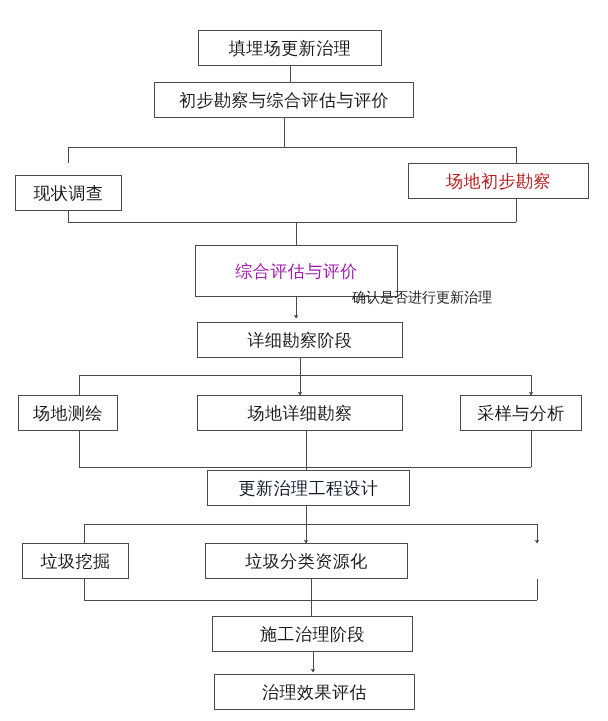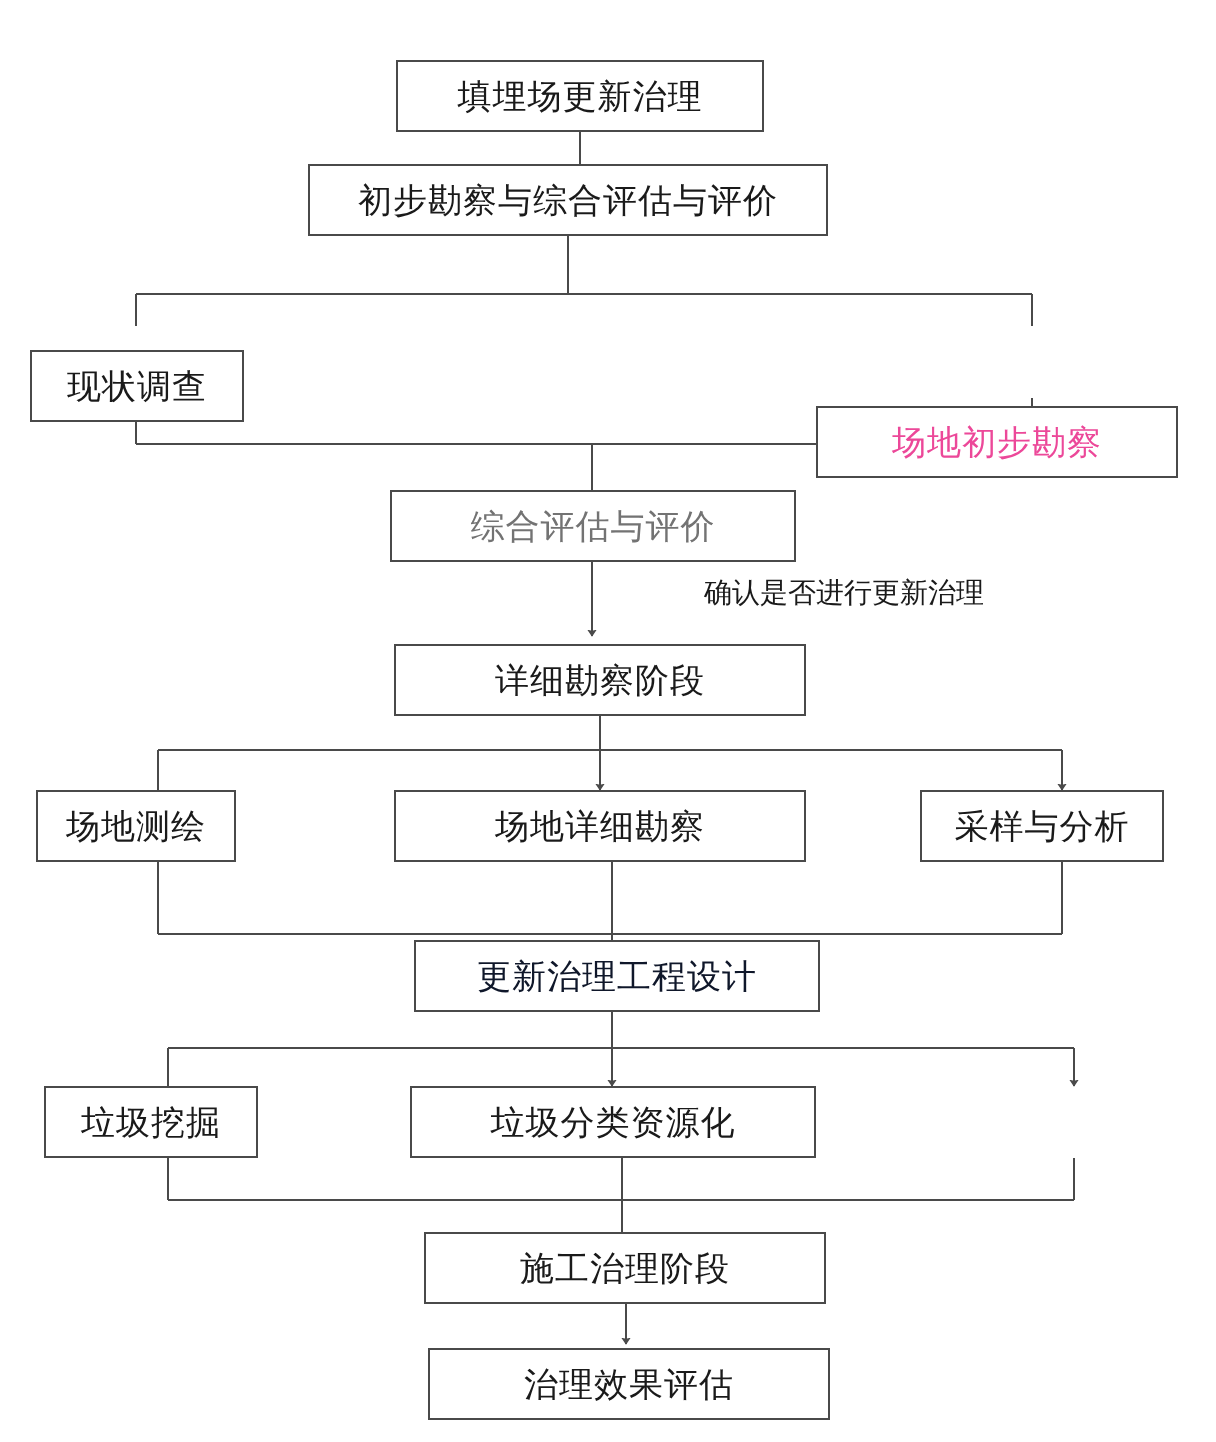--- a/index.html
+++ b/index.html
@@ -94,22 +94,22 @@
       <line x1="311" y1="579" x2="311" y2="616"></line>
 
       <line x1="313" y1="652" x2="313" y2="672" marker-end="url(#arrowhead)"></line>
 
     </g>
   </svg>
 
   <div class="node-box" style="left: 198px; top: 30px; width: 184px; height: 36px; border-color: rgb(74, 74, 74); color: rgb(26, 26, 26);">填埋场更新治理</div>
   <div class="node-box" style="left: 154px; top: 82px; width: 260px; height: 36px; border-color: rgb(74, 74, 74); color: rgb(26, 26, 26);">初步勘察与综合评估与评价</div>
   <div class="node-box" style="left: 15px; top: 163px; width: 107px; height: 36px; border-color: rgb(74, 74, 74); color: rgb(26, 26, 26); margin-top: 12px;">现状调查</div>
-  <div class="node-box" style="left: 408px; top: 163px; width: 181px; height: 36px; border-color: rgb(74, 74, 74); color: #ec4899; margin-top: 40px;">场地初步勘察</div>
-  <div class="node-box" style="left: 195px; top: 245px; width: 203px; height: 36px; border-color: rgb(74, 74, 74); color: #737373;">综合评估与评价</div>
+  <div class="node-box" style="left: 408px; top: 163px; width: 181px; height: 36px; border-color: rgb(74, 74, 74); color: #b91c1c;">场地初步勘察</div>
+  <div class="node-box" style="left: 195px; top: 245px; width: 203px; height: 52px; border-color: rgb(74, 74, 74); color: #a21caf;">综合评估与评价</div>
   <div class="node-box" style="left: 197px; top: 322px; width: 206px; height: 36px; border-color: rgb(74, 74, 74); color: rgb(26, 26, 26);">详细勘察阶段</div>
   <div class="node-box" style="left: 18px; top: 395px; width: 100px; height: 36px; border-color: rgb(74, 74, 74); color: rgb(26, 26, 26);">场地测绘</div>
   <div class="node-box" style="left: 197px; top: 395px; width: 206px; height: 36px; border-color: rgb(74, 74, 74); color: rgb(26, 26, 26);">场地详细勘察</div>
   <div class="node-box" style="left: 460px; top: 395px; width: 122px; height: 36px; border-color: rgb(74, 74, 74); color: rgb(26, 26, 26);">采样与分析</div>
   <div class="node-box" style="left: 207px; top: 470px; width: 203px; height: 36px; border-color: rgb(74, 74, 74); color: #0f172a;">更新治理工程设计</div>
   <div class="node-box" style="left: 22px; top: 543px; width: 107px; height: 36px; border-color: rgb(74, 74, 74); color: rgb(26, 26, 26);">垃圾挖掘</div>
   <div class="node-box" style="left: 205px; top: 543px; width: 203px; height: 36px; border-color: rgb(74, 74, 74); color: rgb(26, 26, 26);">垃圾分类资源化</div>
   <div class="node-box" style="left: 212px; top: 616px; width: 201px; height: 36px; border-color: rgb(74, 74, 74); color: rgb(26, 26, 26);">施工治理阶段</div>
   <div class="node-box" style="left: 214px; top: 674px; width: 201px; height: 36px; border-color: rgb(74, 74, 74); color: rgb(26, 26, 26);">治理效果评估</div>
 

